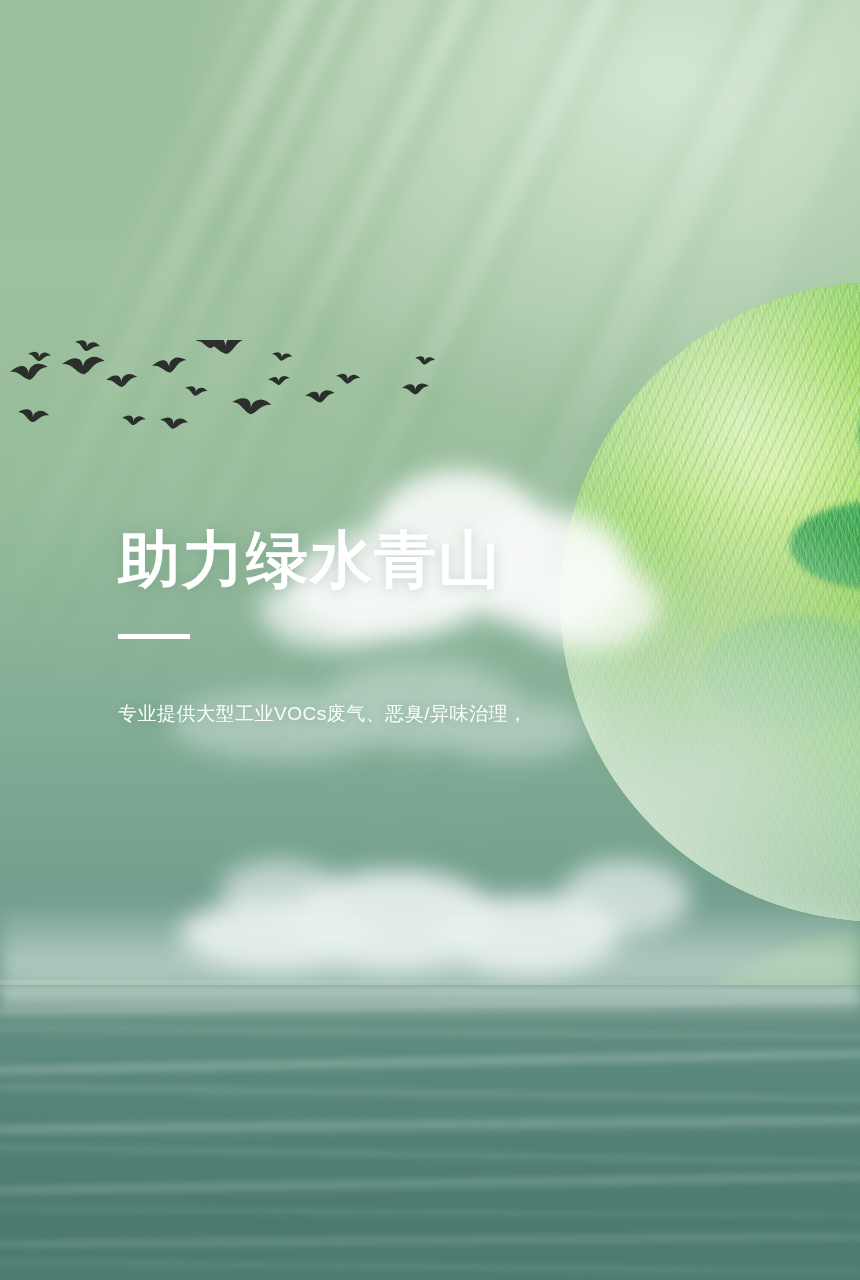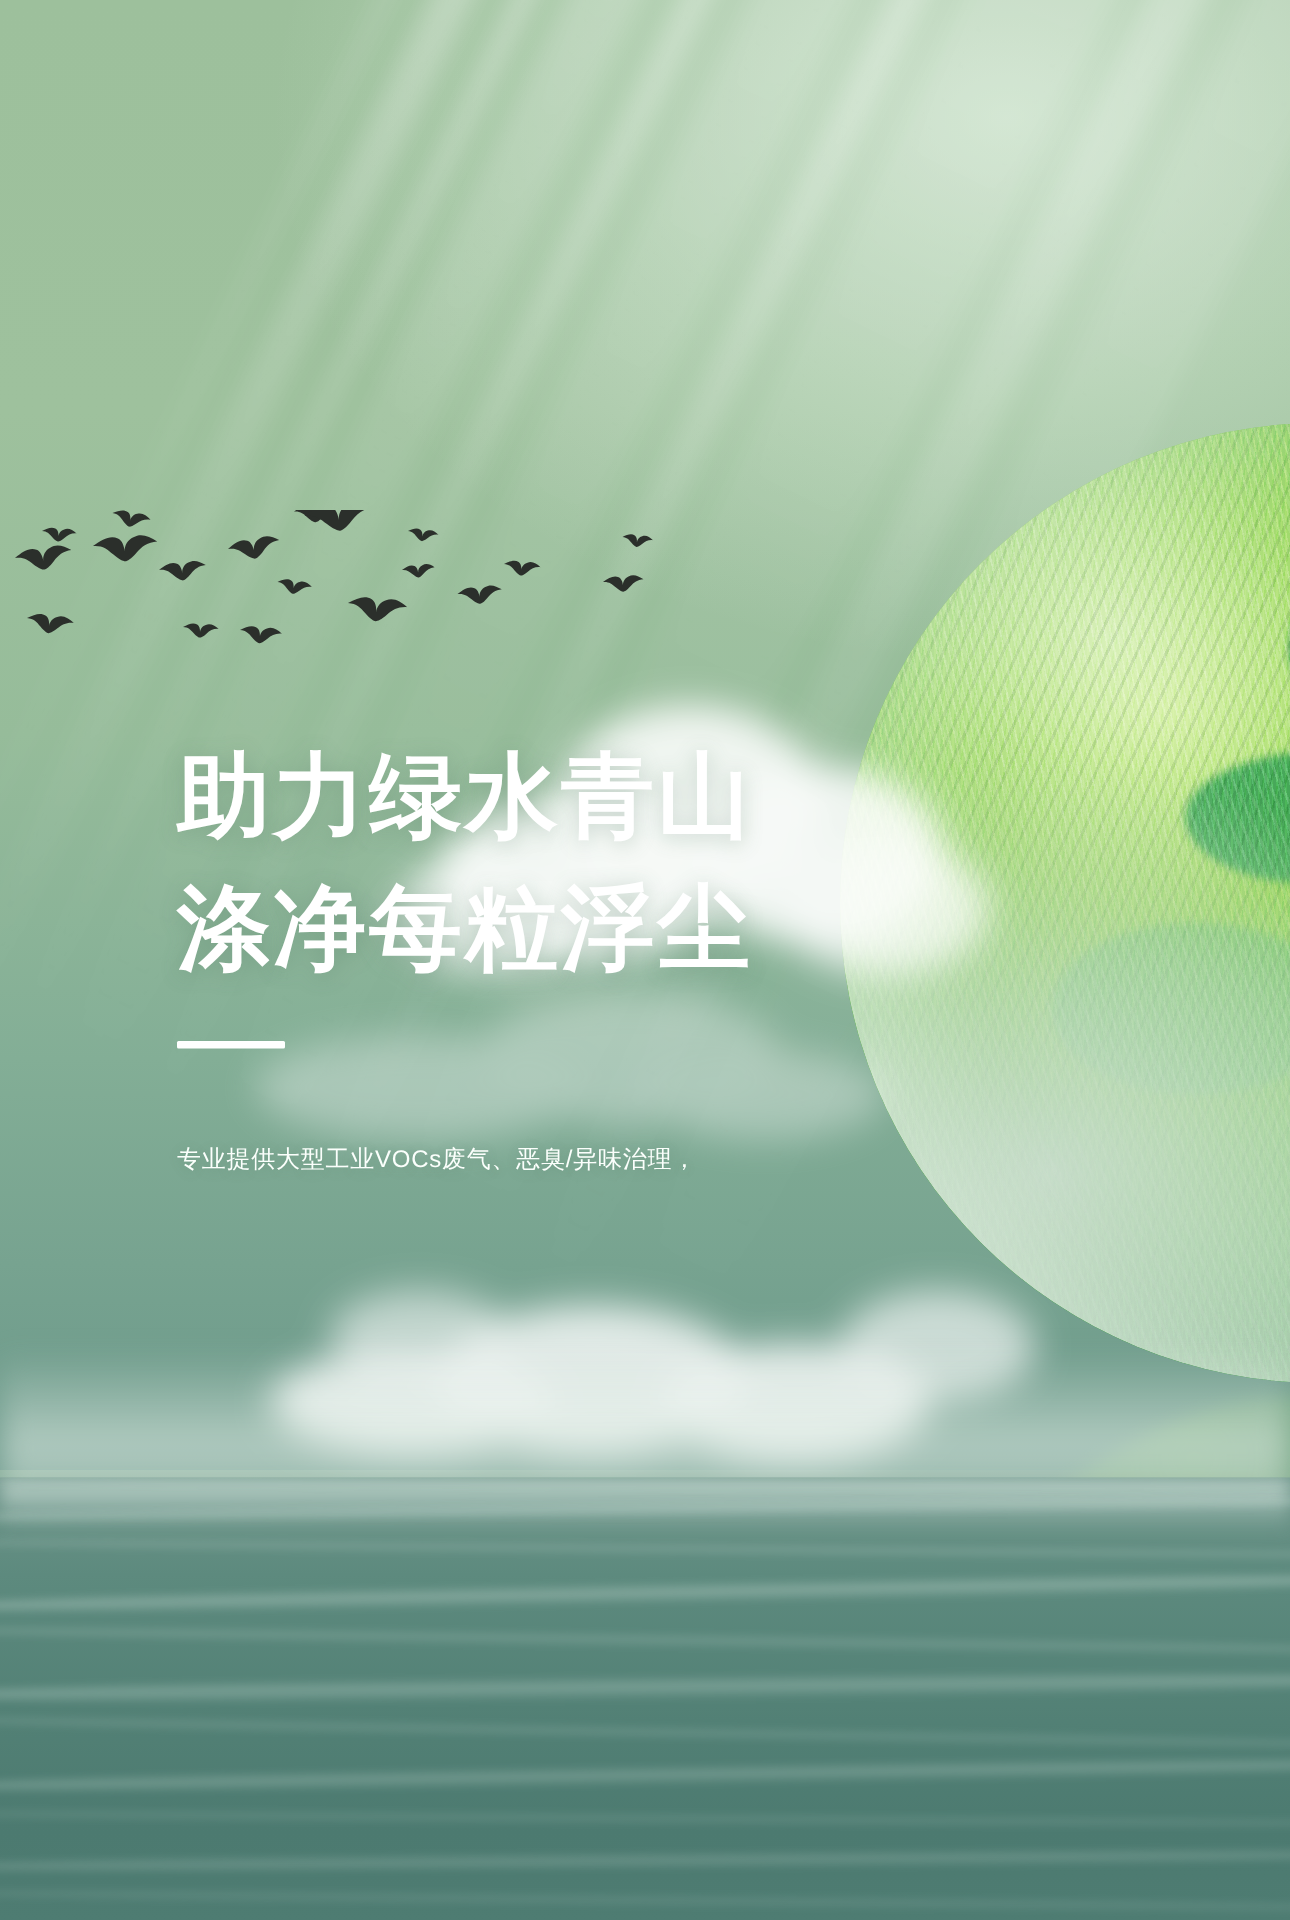--- a/index.html
+++ b/index.html
@@ -174,40 +174,40 @@
   .w9{top:250px;height:11px;opacity:.40;transform:rotate(-.5deg);}
   .w10{top:278px;height:8px;opacity:.26;transform:rotate(.6deg);}
   .w11{top:2px;height:6px;opacity:.30;transform:rotate(.3deg);}
   .waterline{
     position:absolute;left:0;top:0;width:860px;height:40px;
     background:linear-gradient(180deg, rgba(226,240,233,.70) 0%, rgba(226,240,233,.12) 70%, rgba(226,240,233,0) 100%);
     filter:blur(6px);
   }
 
   
-  .copy{position:absolute;left:118px;top:488px;width:600px;}
+  .copy{position:absolute;left:118px;top:516px;width:600px;}
   .headline{
     margin:0;
     color:#ffffff;
     font-size:62px;
     line-height:88px;
     font-weight:bold;
     letter-spacing:2px;
     text-shadow:0 2px 14px rgba(80,120,95,.30);
     white-space:nowrap;
   }
   .divider{
     margin-top:30px;
     width:72px;height:5px;background:#ffffff;
     border-radius:1px;
   }
   .sub{
     margin-top:50px;
     color:#fbfffc;
-    font-size:16px;
+    font-size:19px;
     line-height:50px;
     letter-spacing:.5px;
     text-shadow:0 1px 8px rgba(70,110,90,.25);
     white-space:nowrap;
   }
 </style>
 </head>
 <body>
 
 <div class="stage">
@@ -340,18 +340,17 @@
     <div class="ripple w5"></div>
     <div class="ripple w6"></div>
     <div class="ripple w7"></div>
     <div class="ripple w8"></div>
     <div class="ripple w9"></div>
     <div class="ripple w10"></div>
   </div>
 
   <div class="copy">
     <h1 class="headline">助力绿水青山</h1>
-    <h1 class="headline">涤净每粒浮尘</h1>
     <div class="divider"></div>
     <div class="sub">专业提供大型工业VOCs废气、恶臭/异味治理，</div>
   </div>
 
 </div>
 
 </body></html>

